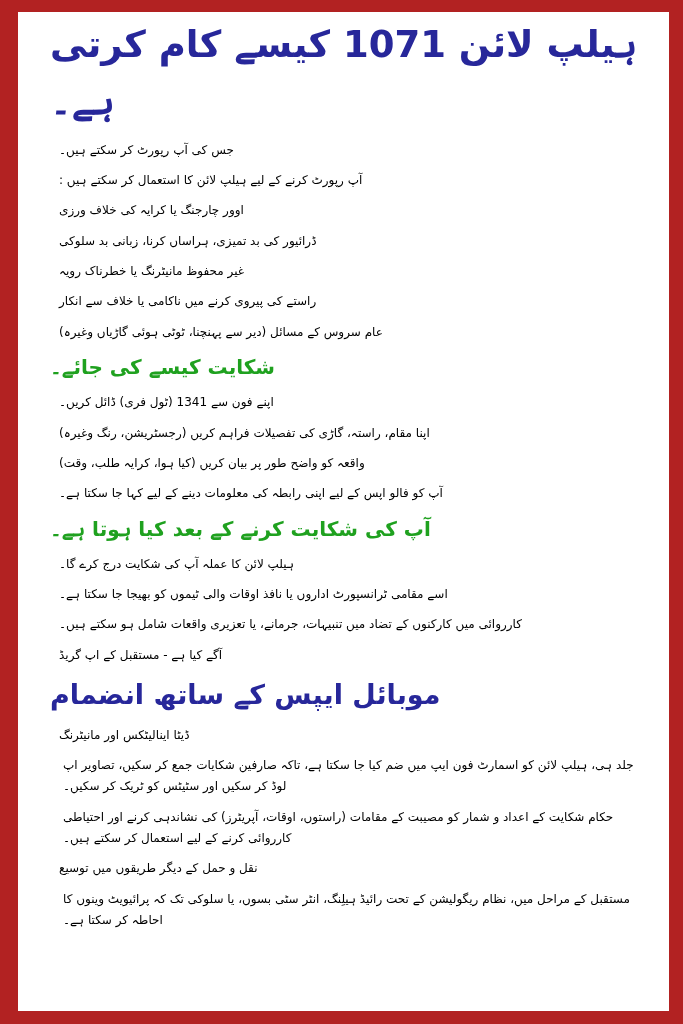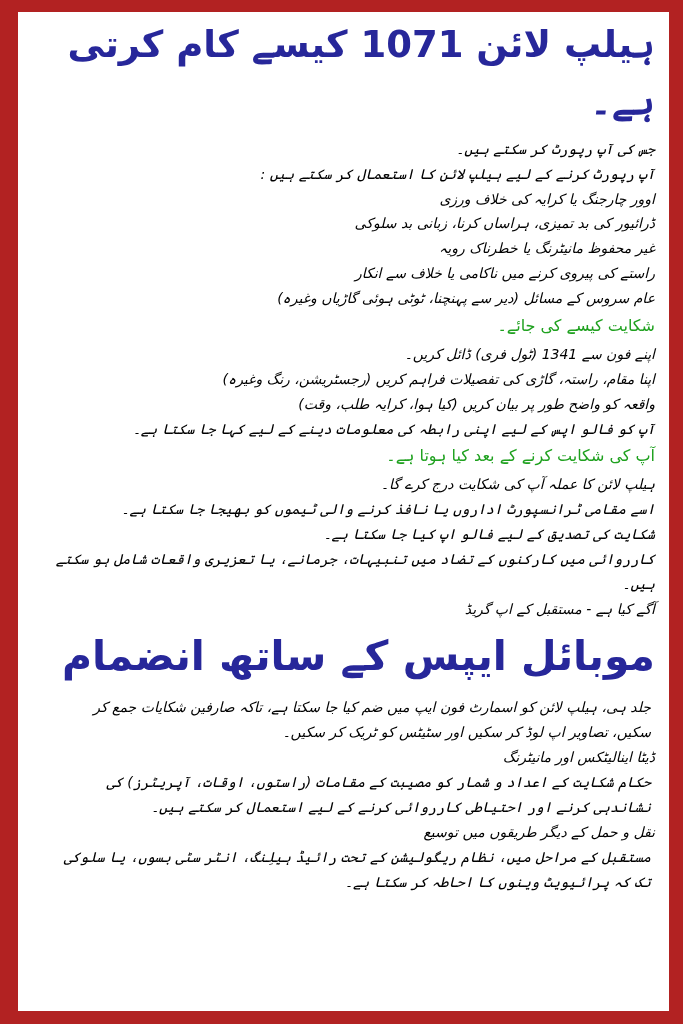--- a/index.html
+++ b/index.html
@@ -20,48 +20,47 @@
   .frame{
     position:absolute;
     top:12px;right:14px;bottom:13px;left:18px;
     background:var(--page-bg);
     overflow:hidden;
   }
   .page{
     height:100%;
     padding:2px 14px 6px 32px;
     box-sizing:border-box;
-    text-align:right;
+    text-align:left;
     direction:rtl;
     color:var(--text-black);
   }
   .title{
     margin:2px 0 6px 0;
     font-size:37px;
     line-height:1.55;
     font-weight:bold;
     color:var(--title-blue);
   }
   .body{
-    margin:0;
-    font-size:14px;
+    margin:9px;
+    font-size:12px;
     line-height:1.78;
     color:var(--text-black);
-    font-style:italic;
   }
   .green-heading{
     margin:3px 0;
-    font-size:16px;
+    font-size:20px;
     line-height:1.55;
-    font-weight:normal;
+    font-weight:bold;
     color:var(--heading-green);
   }
   .blue-heading{
     margin:4px 0 8px 0;
-    font-size:41px;
+    font-size:27px;
     line-height:1.5;
     font-weight:bold;
     color:var(--title-blue);
   }
   .wrap{ padding:0 4px; }
 </style>
 </head>
 <body>
 
 <div class="frame">
@@ -78,26 +77,25 @@
     <p class="body">عام سروس کے مسائل (دیر سے پہنچنا، ٹوٹی ہوئی گاڑیاں وغیرہ)</p>
 
     <h2 class="green-heading">شکایت کیسے کی جائے۔</h2>
     <p class="body">اپنے فون سے 1341 (ٹول فری) ڈائل کریں۔</p>
     <p class="body">اپنا مقام، راستہ، گاڑی کی تفصیلات فراہم کریں (رجسٹریشن، رنگ وغیرہ)</p>
     <p class="body">واقعہ کو واضح طور پر بیان کریں (کیا ہوا، کرایہ طلب، وقت)</p>
     <p class="body">آپ کو فالو اپس کے لیے اپنی رابطہ کی معلومات دینے کے لیے کہا جا سکتا ہے۔</p>
 
     <h2 class="green-heading">آپ کی شکایت کرنے کے بعد کیا ہوتا ہے۔</h2>
     <p class="body">ہیلپ لائن کا عملہ آپ کی شکایت درج کرے گا۔</p>
-    <p class="body">اسے مقامی ٹرانسپورٹ اداروں یا نافذ کرنے والی ٹیموں کو بھیجا جا سکتا ہے۔</p>
-    <p class="body">شکایت کی تصدیق کے لیے فالو اپ کیا جا سکتا ہے۔</p>
+    <p class="body">اسے مقامی ٹرانسپورٹ اداروں یا نافذ اوقات والی ٹیموں کو بھیجا جا سکتا ہے۔</p>
     <p class="body">کارروائی میں کارکنوں کے تضاد میں تنبیہات، جرمانے، یا تعزیری واقعات شامل ہو سکتے ہیں۔</p>
     <p class="body">آگے کیا ہے - مستقبل کے اپ گریڈ</p>
 
     <h2 class="blue-heading">موبائل ایپس کے ساتھ انضمام</h2>
+    <p class="body">ڈیٹا اینالیٹکس اور مانیٹرنگ</p>
     <p class="body wrap">جلد ہی، ہیلپ لائن کو اسمارٹ فون ایپ میں ضم کیا جا سکتا ہے، تاکہ صارفین شکایات جمع کر سکیں، تصاویر اپ لوڈ کر سکیں اور سٹیٹس کو ٹریک کر سکیں۔</p>
-    <p class="body">ڈیٹا اینالیٹکس اور مانیٹرنگ</p>
     <p class="body wrap">حکام شکایت کے اعداد و شمار کو مصیبت کے مقامات (راستوں، اوقات، آپریٹرز) کی نشاندہی کرنے اور احتیاطی کارروائی کرنے کے لیے استعمال کر سکتے ہیں۔</p>
     <p class="body">نقل و حمل کے دیگر طریقوں میں توسیع</p>
     <p class="body wrap">مستقبل کے مراحل میں، نظام ریگولیشن کے تحت رائیڈ ہیلِنگ، انٹر سٹی بسوں، یا سلوکی تک کہ پرائیویٹ وینوں کا احاطہ کر سکتا ہے۔</p>
 
   </div>
 </div>
 
 </body></html>

